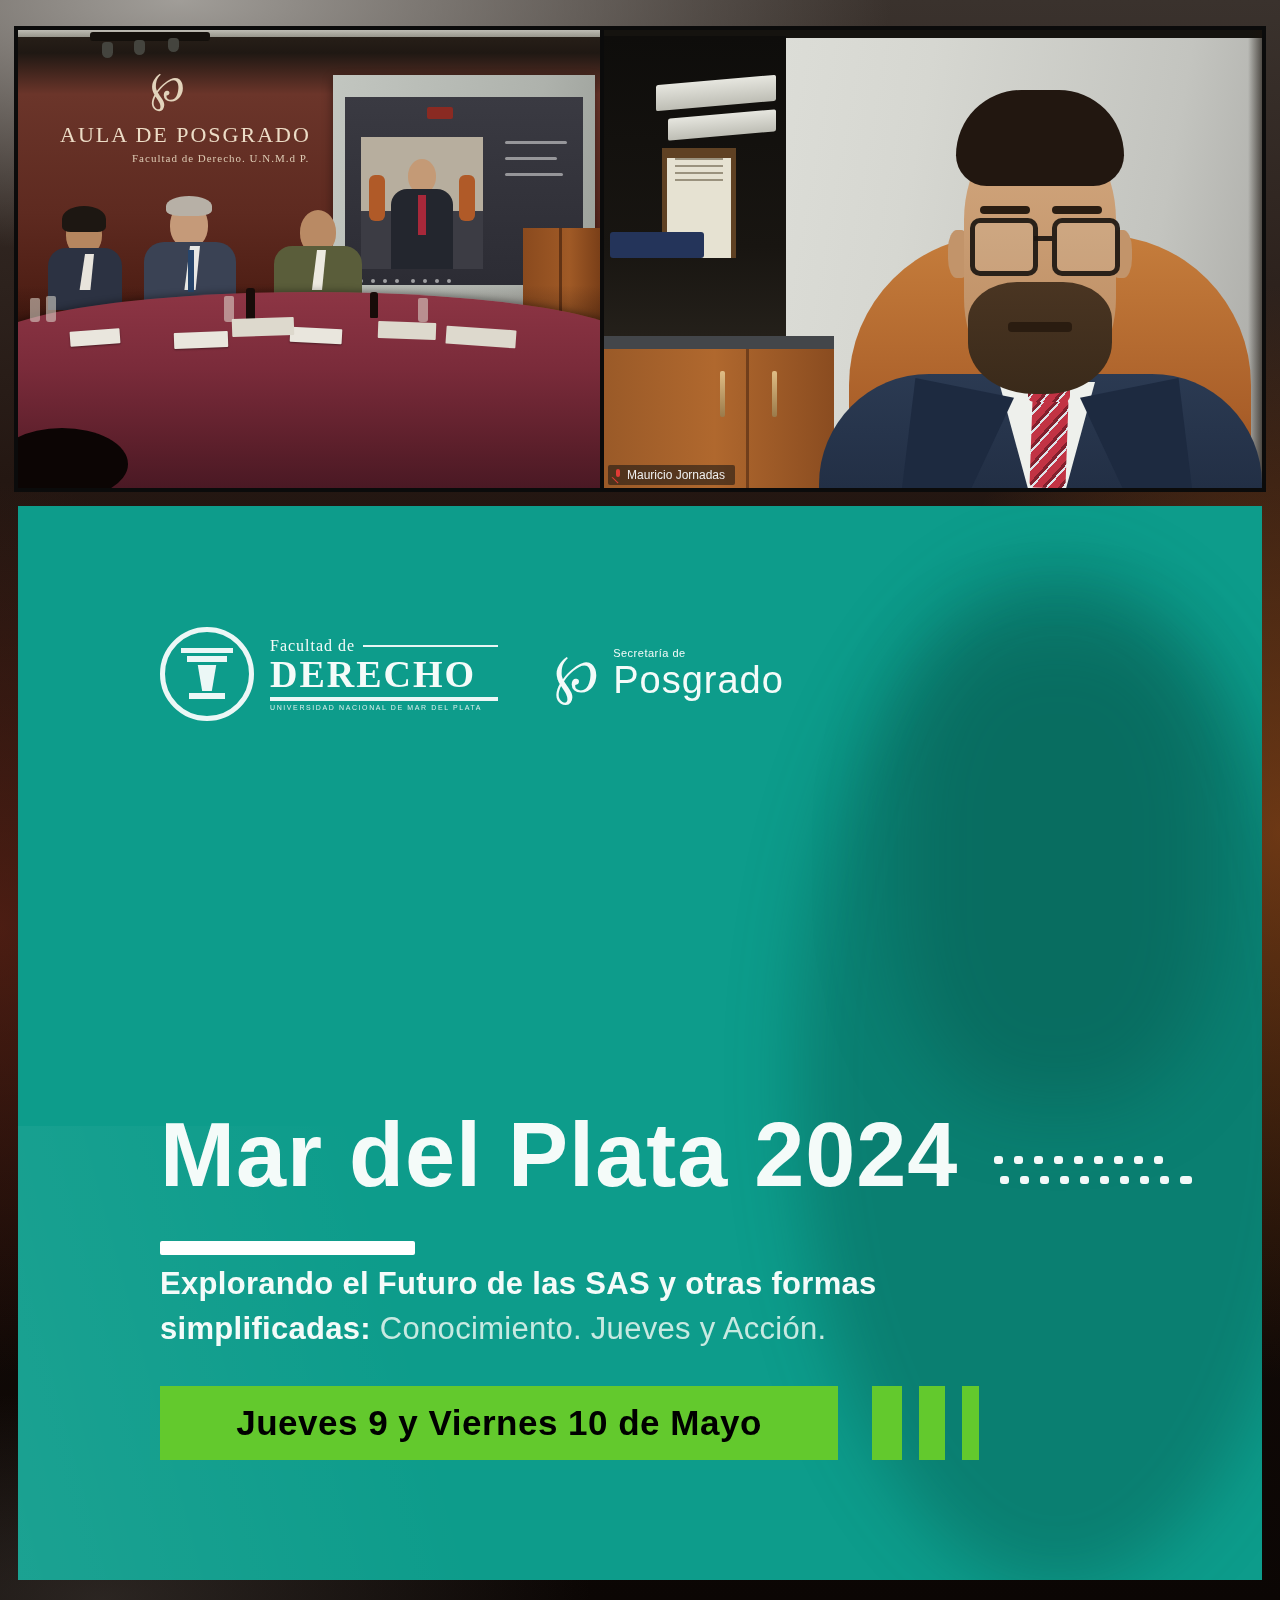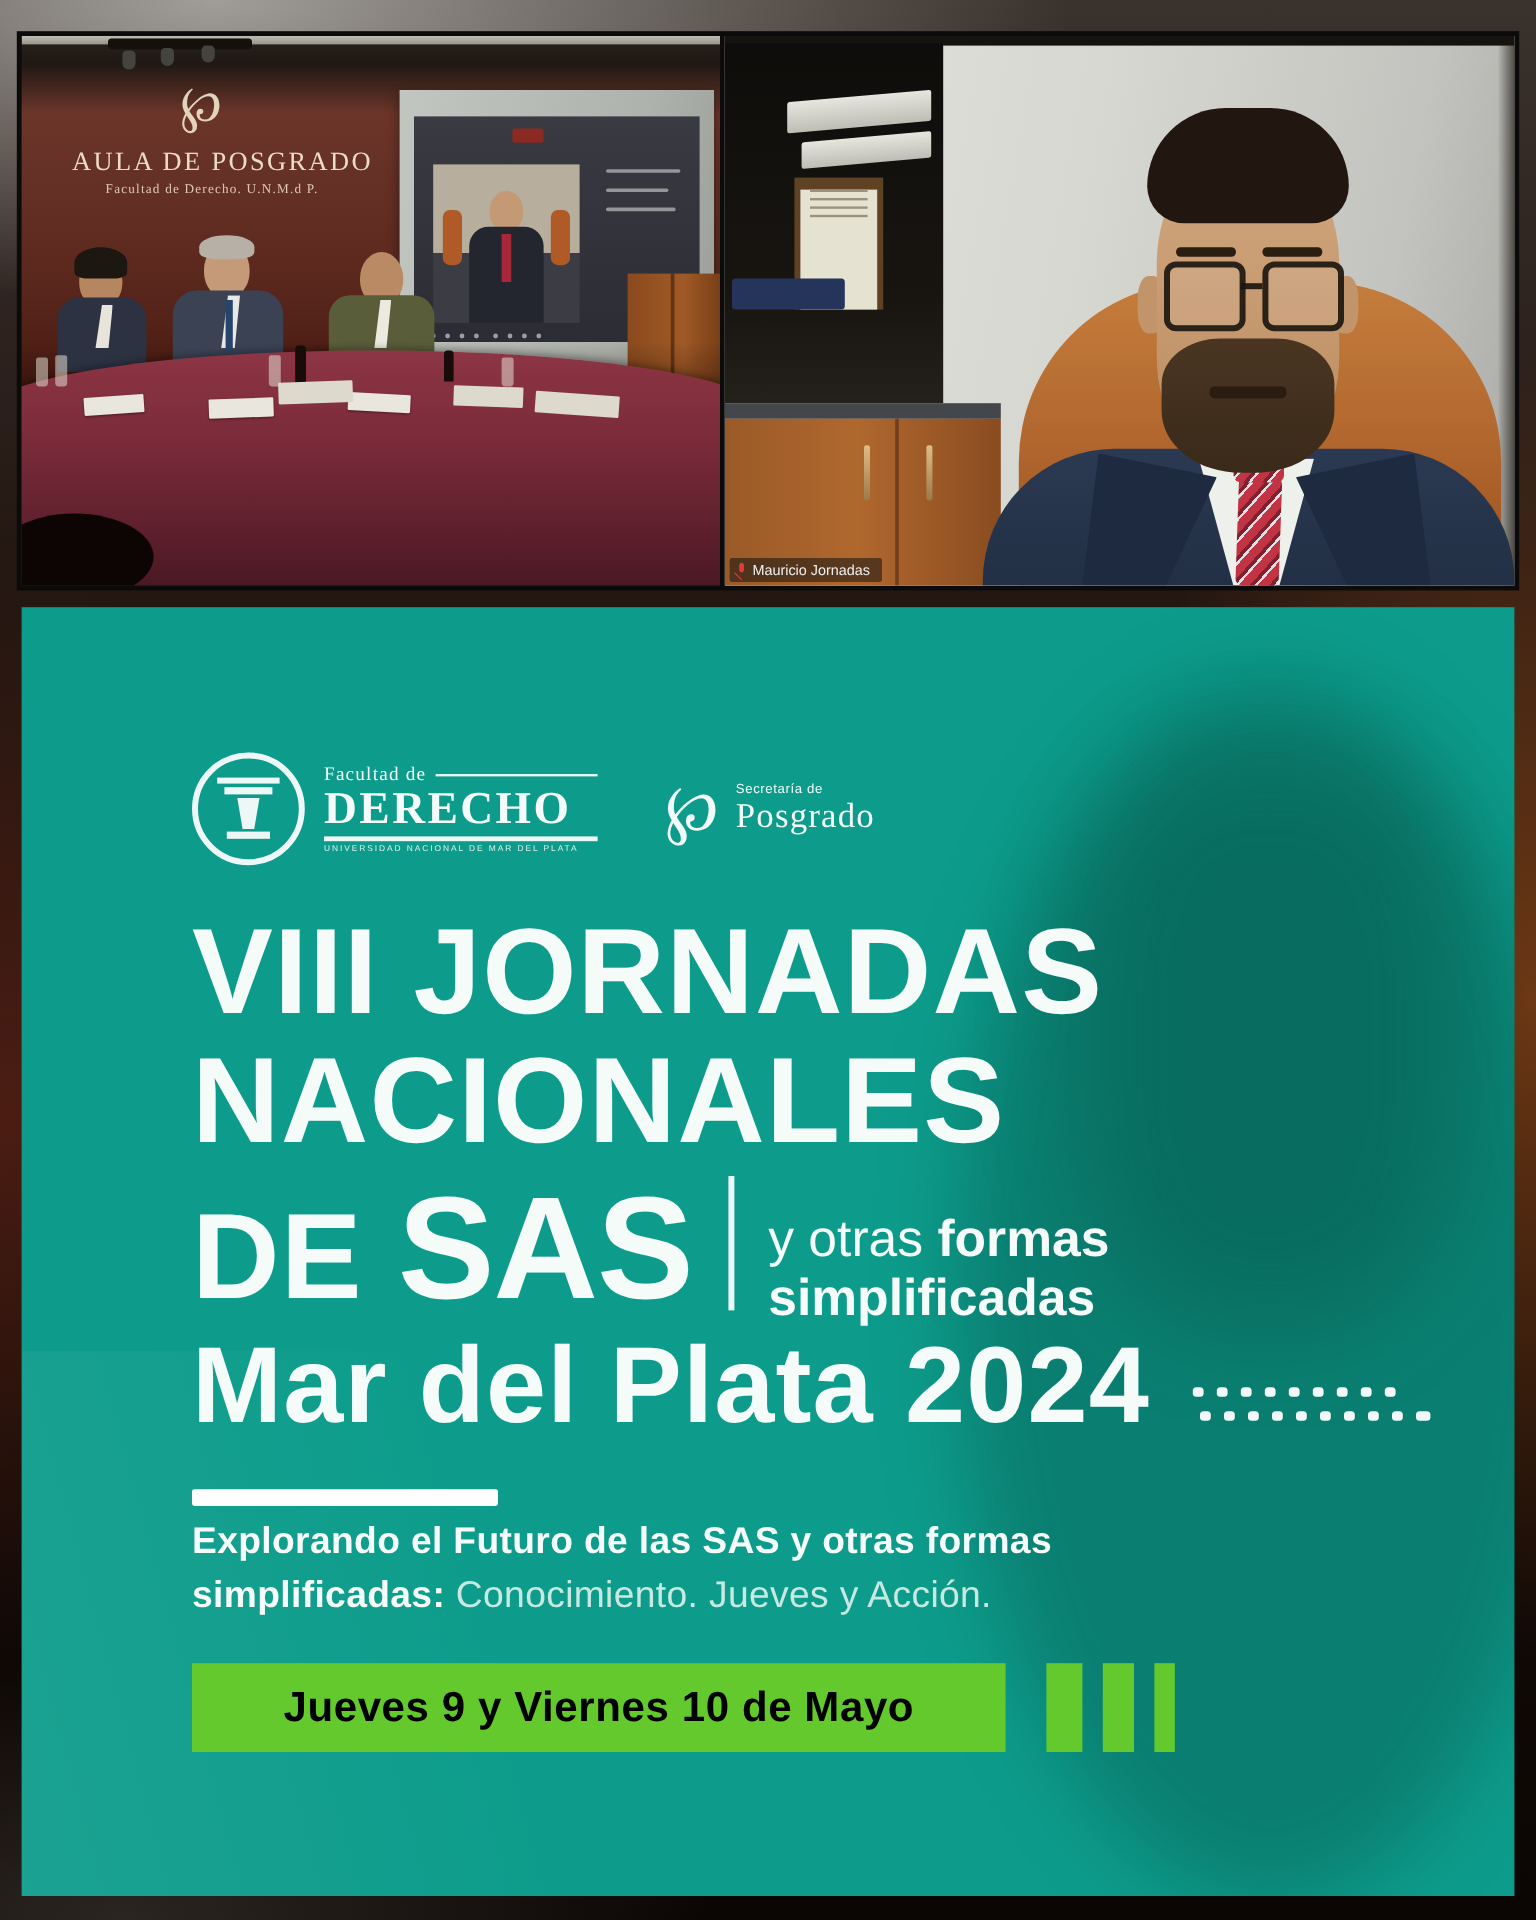--- a/index.html
+++ b/index.html
@@ -18,21 +18,21 @@
   #feed-room{left:18px;top:30px;width:582px;height:458px;
     background:linear-gradient(180deg,#2a211a 0%,#1f1813 5%,#6b352a 14%,#5e2a20 40%,#47190f 66%,#2a0e08 100%);}
   #feed-speaker{left:604px;top:30px;width:658px;height:458px;
     background:linear-gradient(100deg,#e3e4de 0%,#d6d7d1 45%,#c3c4bf 80%,#aaaaa6 100%);}
   
   .ceilbar{background:linear-gradient(180deg,#efefe6,#bdbdb2);opacity:.75;}
   .tracklight{background:#14100c;border-radius:3px;}
   .spot{background:#44443e;border-radius:4px 4px 6px 6px;}
   .sign-emblem{color:#e2d3bb;font-family:"DejaVu Serif",serif;}
   .sign-title{color:#ecdcc6;font-family:"Liberation Serif",serif;letter-spacing:2px;font-size:22px;white-space:nowrap;}
-  .sign-sub{color:#dcc9b2;font-family:"Liberation Serif",serif;font-size:11px;letter-spacing:1px;white-space:nowrap;}
+  .sign-sub{color:#dcc9b2;font-family:"Liberation Serif",serif;font-size:11px;letter-spacing:1px;white-space:nowrap;margin-left:44px;}
   .screen{background:linear-gradient(100deg,#c2c6c0,#aeb2ac 70%,#9b9f99);box-shadow:0 4px 10px rgba(0,0,0,.45);}
   .screen-inner{background:linear-gradient(180deg,#3a3a42,#2c2c34);}
   .ptile{background:linear-gradient(180deg,#b7ae9e 0 56%,#3c3c44 56% 100%);}
   .pline{background:rgba(230,230,230,.55);height:3px;border-radius:2px;}
   .pdot{width:4px;height:4px;border-radius:50%;background:rgba(220,220,220,.65);display:inline-block;margin-right:8px;}
   .cabinet-room{background:linear-gradient(90deg,#8a4a1e,#a05a26 60%,#7a3f18);}
   .wallpanel{background:linear-gradient(180deg,rgba(30,12,8,.0),rgba(30,12,8,.55));}
   .ptable{background:linear-gradient(180deg,#8d3544 0%,#7a2b3a 35%,#5c1f2b 70%,#401520 100%);
     border-radius:52% 52% 0 0 / 26% 26% 0 0;box-shadow:0 -2px 6px rgba(0,0,0,.3);}
   .card{background:#e9e6dd;border-radius:1px;box-shadow:0 1px 2px rgba(0,0,0,.4);}
@@ -82,21 +82,21 @@
   .colpart{position:absolute;background:rgba(255,255,255,.92);left:50%;transform:translateX(-50%);}
   .fd-pre{font-family:"Liberation Serif",serif;font-size:16px;letter-spacing:1px;display:flex;align-items:center;gap:8px;}
   .fd-pre .rule{height:2px;background:rgba(255,255,255,.9);flex:1;}
   .fd-name{font-family:"Liberation Serif",serif;font-weight:700;font-size:38px;letter-spacing:2px;line-height:1.0;}
   .fd-underline{height:4px;background:rgba(255,255,255,.92);margin-top:4px;}
   .fd-caption{font-size:7px;letter-spacing:1.6px;color:rgba(255,255,255,.85);margin-top:3px;white-space:nowrap;}
   .ug-initials{font-size:46px;font-weight:700;letter-spacing:-1px;}
   .ug-lines{font-size:16px;line-height:1.15;}
   .pg-emblem{font-family:"DejaVu Serif",serif;font-size:54px;color:rgba(255,255,255,.95);line-height:1;}
   .pg-pre{font-size:11px;letter-spacing:.5px;}
-  .pg-name{font-family:Liberation Serif, serif;font-size:29px;letter-spacing:1px;}
+  .pg-name{font-family:Liberation Sans, sans-serif;font-size:38px;letter-spacing:1px;}
   .title{left:142px;top:250px;font-weight:700;font-size:101px;line-height:1.07;letter-spacing:1px;white-space:nowrap;}
   .title .de{font-weight:600;}
   .title .sas{font-weight:800;font-size:121px;letter-spacing:-1px;}
   .vbar{width:5px;height:112px;background:#eafaf6;display:inline-block;margin:0 28px -10px 30px;}
   .sidetxt{display:inline-block;vertical-align:-14px;font-size:43px;line-height:1.14;letter-spacing:0;}
   .sidetxt .lt{font-weight:400;}
   .sidetxt b{font-weight:700;}
   .location-row{left:142px;top:598px;display:flex;align-items:center;white-space:nowrap;}
   .location{font-weight:700;font-size:90px;letter-spacing:1px;}
   .dotgrid{margin-left:36px;margin-top:28px;display:flex;flex-direction:column;gap:12px;}
@@ -275,27 +275,20 @@
       </div>
       <div style="margin-left:56px;display:flex;align-items:center;gap:14px;">
         <div class="pg-emblem">℘</div>
         <div>
           <div class="pg-pre">Secretaría de</div>
           <div class="pg-name">Posgrado</div>
         </div>
       </div>
     </div>
 
-    <div class="abs title">
-      <div>VIII JORNADAS</div>
-      <div>NACIONALES</div>
-      <div style="margin-top:4px;">
-        <span class="de">DE </span><span class="sas">SAS</span><span class="vbar"></span><span class="sidetxt"><span class="lt">y otras </span><b>formas</b><br><b>simplificadas</b></span>
-      </div>
-    </div>
 
     <div class="abs location-row">
       <span class="location">Mar del Plata 2024</span>
       <span class="dotgrid">
         <span class="dotrow">
             <span class="dot"></span>
             <span class="dot"></span>
             <span class="dot"></span>
             <span class="dot"></span>
             <span class="dot"></span>

